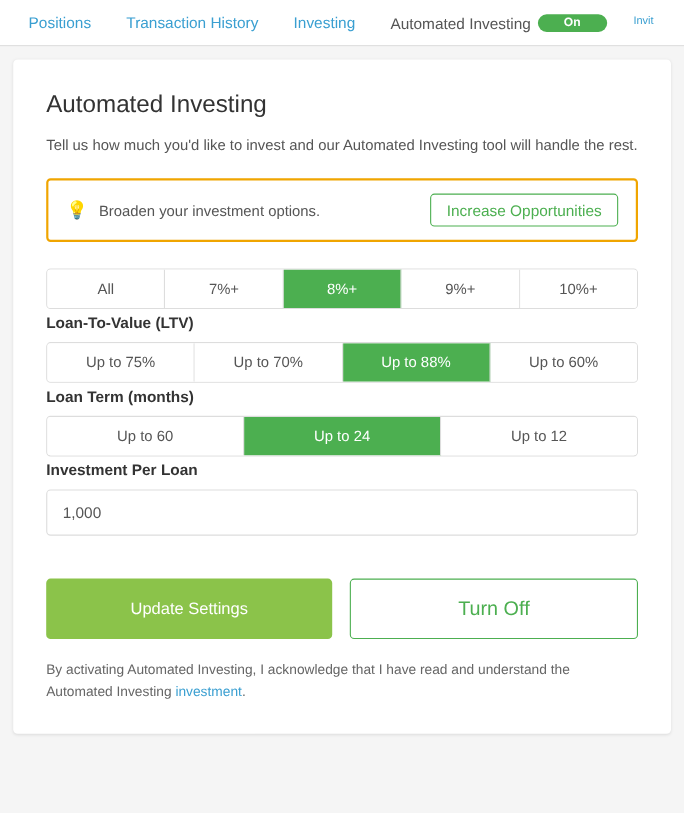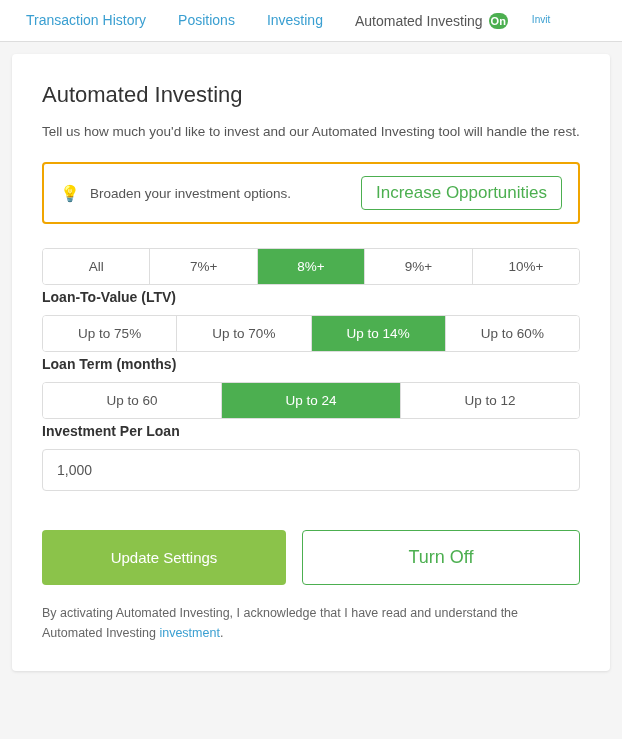--- a/index.html
+++ b/index.html
@@ -38,21 +38,21 @@
       padding: 12px 16px;
       color: #555;
       font-size: 14px;
       white-space: nowrap;
     }
     .badge-on {
       background: #4caf50;
       color: #fff;
       font-size: 11px;
       font-weight: bold;
-      padding: 2px 2px;
+      padding: 2px 24px;
       border-radius: 10px;
     }
     .tab-invit {
       color: #3a9fd1;
       font-size: 10px;
       padding: 12px 8px;
     }
 
     
     .content {
@@ -97,21 +97,21 @@
     .bulb-icon {
       color: #f0a500;
       font-size: 16px;
     }
     .promo-btn {
       border: 1.5px solid #4caf50;
       background: transparent;
       color: #4caf50;
       padding: 6px 14px;
       border-radius: 4px;
-      font-size: 17px;
+      font-size: 14px;
       cursor: pointer;
       white-space: nowrap;
     }
 
     
     .section-label {
       font-weight: bold;
       font-size: 14px;
       color: #333;
       margin-bottom: 10px;
@@ -160,21 +160,21 @@
       display: flex;
       gap: 16px;
       margin-bottom: 18px;
     }
     .btn-update {
       flex: 1;
       background: #8bc34a;
       color: #fff;
       border: none;
       border-radius: 4px;
-      padding: 0;
+      padding: 16px;
       font-size: 15px;
       cursor: pointer;
       font-weight: 400;
     }
     .btn-turnoff {
       flex: 1;
       background: #fff;
       color: #4caf50;
       border: 1.5px solid #4caf50;
       border-radius: 4px;
@@ -192,22 +192,22 @@
     .footer-link {
       color: #3a9fd1;
       cursor: pointer;
       text-decoration: none;
     }
   </style>
 </head>
 <body>
 
 <div class="tab-bar">
+  <a class="tab">Positions</a>
   <a class="tab">Transaction History</a>
-  <a class="tab">Positions</a>
   <a class="tab">Investing</a>
   <div class="tab-with-badge">
     <span>Automated Investing</span>
     <span class="badge-on">On</span>
   </div>
   <a class="tab tab-invit">Invit</a>
 </div>
 
 <div class="content">
 
@@ -230,21 +230,21 @@
     <div class="btn-group-item selected">8%+</div>
     <div class="btn-group-item">9%+</div>
     <div class="btn-group-item">10%+</div>
   </div>
 
   
   <div class="section-label">Loan-To-Value (LTV)</div>
   <div class="btn-group">
     <div class="btn-group-item">Up to 75%</div>
     <div class="btn-group-item">Up to 70%</div>
-    <div class="btn-group-item selected">Up to 14%</div>
+    <div class="btn-group-item selected">Up to 88%</div>
     <div class="btn-group-item">Up to 60%</div>
   </div>
 
   
   <div class="section-label">Loan Term (months)</div>
   <div class="btn-group">
     <div class="btn-group-item">Up to 60</div>
     <div class="btn-group-item selected">Up to 24</div>
     <div class="btn-group-item">Up to 12</div>
   </div>

